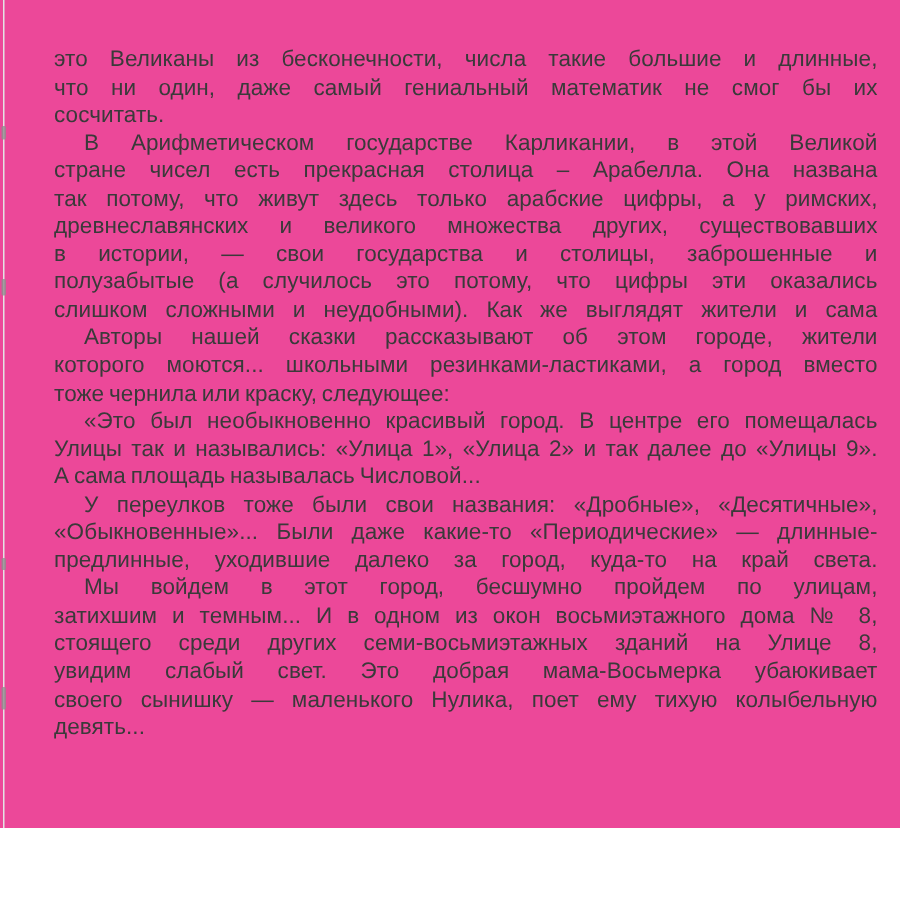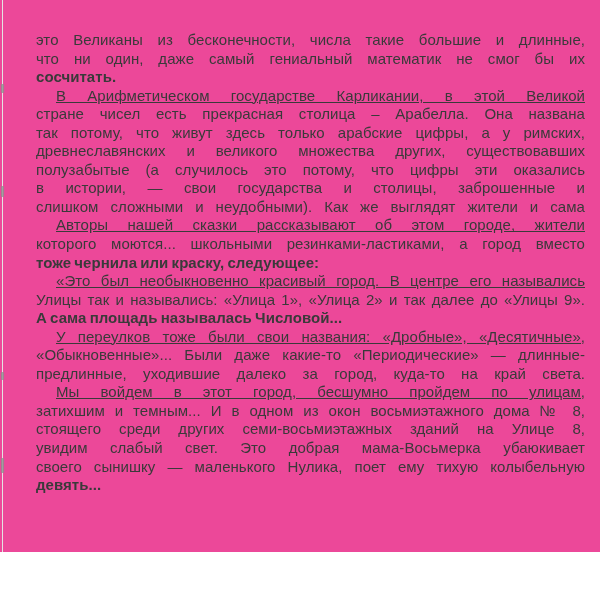--- a/index.html
+++ b/index.html
@@ -28,25 +28,23 @@
   }
   .line {
     height: 18.55px;
     overflow: hidden;
     text-align: justify;
     text-align-last: justify;
     white-space: normal;
   }
   .line.plast {
     text-align-last: left;
-    font-weight: bold;
   }
   .line.pfirst {
     text-indent: 20px;
-    text-decoration: underline;
   }
   
   .edge-left {
     position: absolute;
     left: 2px;
     top: 0;
     width: 1px;
     height: 600px;
     background: #e3e3e3;
   }
@@ -89,27 +87,27 @@
   <div class="speck s3"></div>
   <div class="speck s4"></div>
   <div class="text-block">
       <div class="line">это Великаны из бесконечности, числа такие большие и длинные,</div>
       <div class="line">что ни один, даже самый гениальный математик не смог бы их</div>
       <div class="line plast">сосчитать.</div>
       <div class="line pfirst">В Арифметическом государстве Карликании, в этой Великой</div>
       <div class="line">стране чисел есть прекрасная столица – Арабелла. Она названа</div>
       <div class="line">так потому, что живут здесь только арабские цифры, а у римских,</div>
       <div class="line">древнеславянских и великого множества других, существовавших</div>
+      <div class="line">в истории, — свои государства и столицы, заброшенные и</div>
       <div class="line">полузабытые (а случилось это потому, что цифры эти оказались</div>
-      <div class="line">в истории, — свои государства и столицы, заброшенные и</div>
       <div class="line">слишком сложными и неудобными). Как же выглядят жители и сама</div>
       <div class="line pfirst">Авторы нашей сказки рассказывают об этом городе, жители</div>
       <div class="line">которого моются... школьными резинками-ластиками, а город вместо</div>
       <div class="line plast">тоже чернила или краску, следующее:</div>
-      <div class="line pfirst">«Это был необыкновенно красивый город. В центре его назывались</div>
+      <div class="line pfirst">«Это был необыкновенно красивый город. В центре его помещалась</div>
       <div class="line">Улицы так и назывались: «Улица 1», «Улица 2» и так далее до «Улицы 9».</div>
       <div class="line plast">А сама площадь называлась Числовой...</div>
       <div class="line pfirst">У переулков тоже были свои названия: «Дробные», «Десятичные»,</div>
       <div class="line">«Обыкновенные»... Были даже какие-то «Периодические» — длинные-</div>
       <div class="line">предлинные, уходившие далеко за город, куда-то на край света.</div>
       <div class="line pfirst">Мы войдем в этот город, бесшумно пройдем по улицам,</div>
       <div class="line">затихшим и темным... И в одном из окон восьмиэтажного дома № 8,</div>
       <div class="line">стоящего среди других семи-восьмиэтажных зданий на Улице 8,</div>
       <div class="line">увидим слабый свет. Это добрая мама-Восьмерка убаюкивает</div>
       <div class="line">своего сынишку — маленького Нулика, поет ему тихую колыбельную</div>

